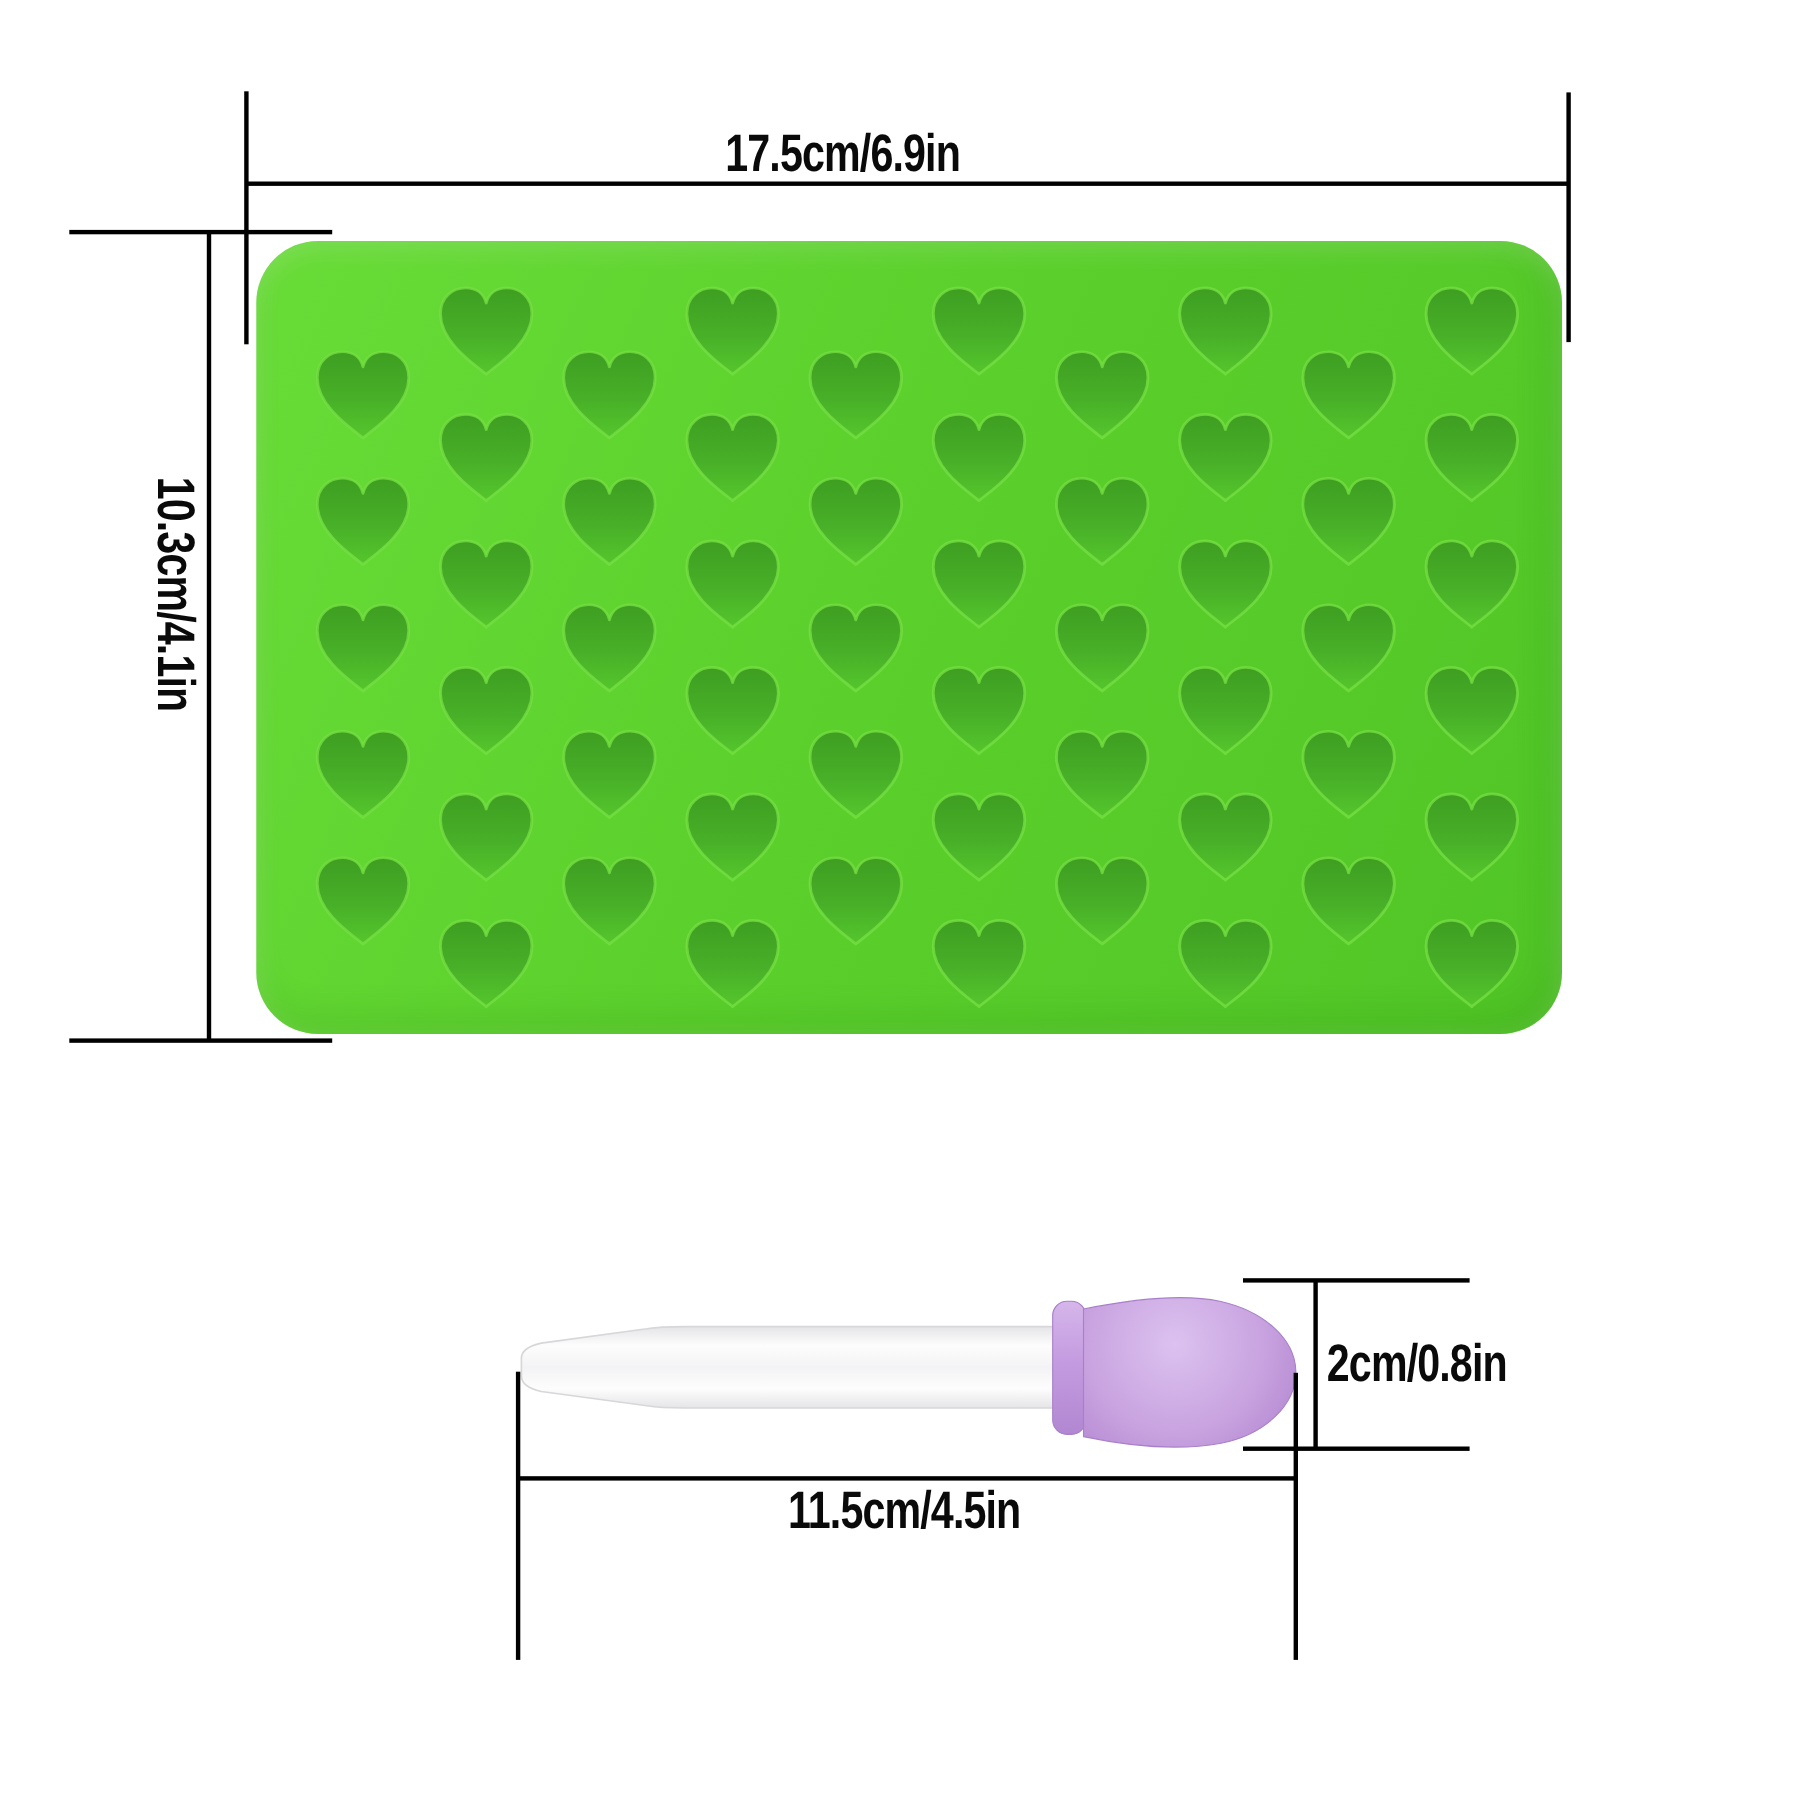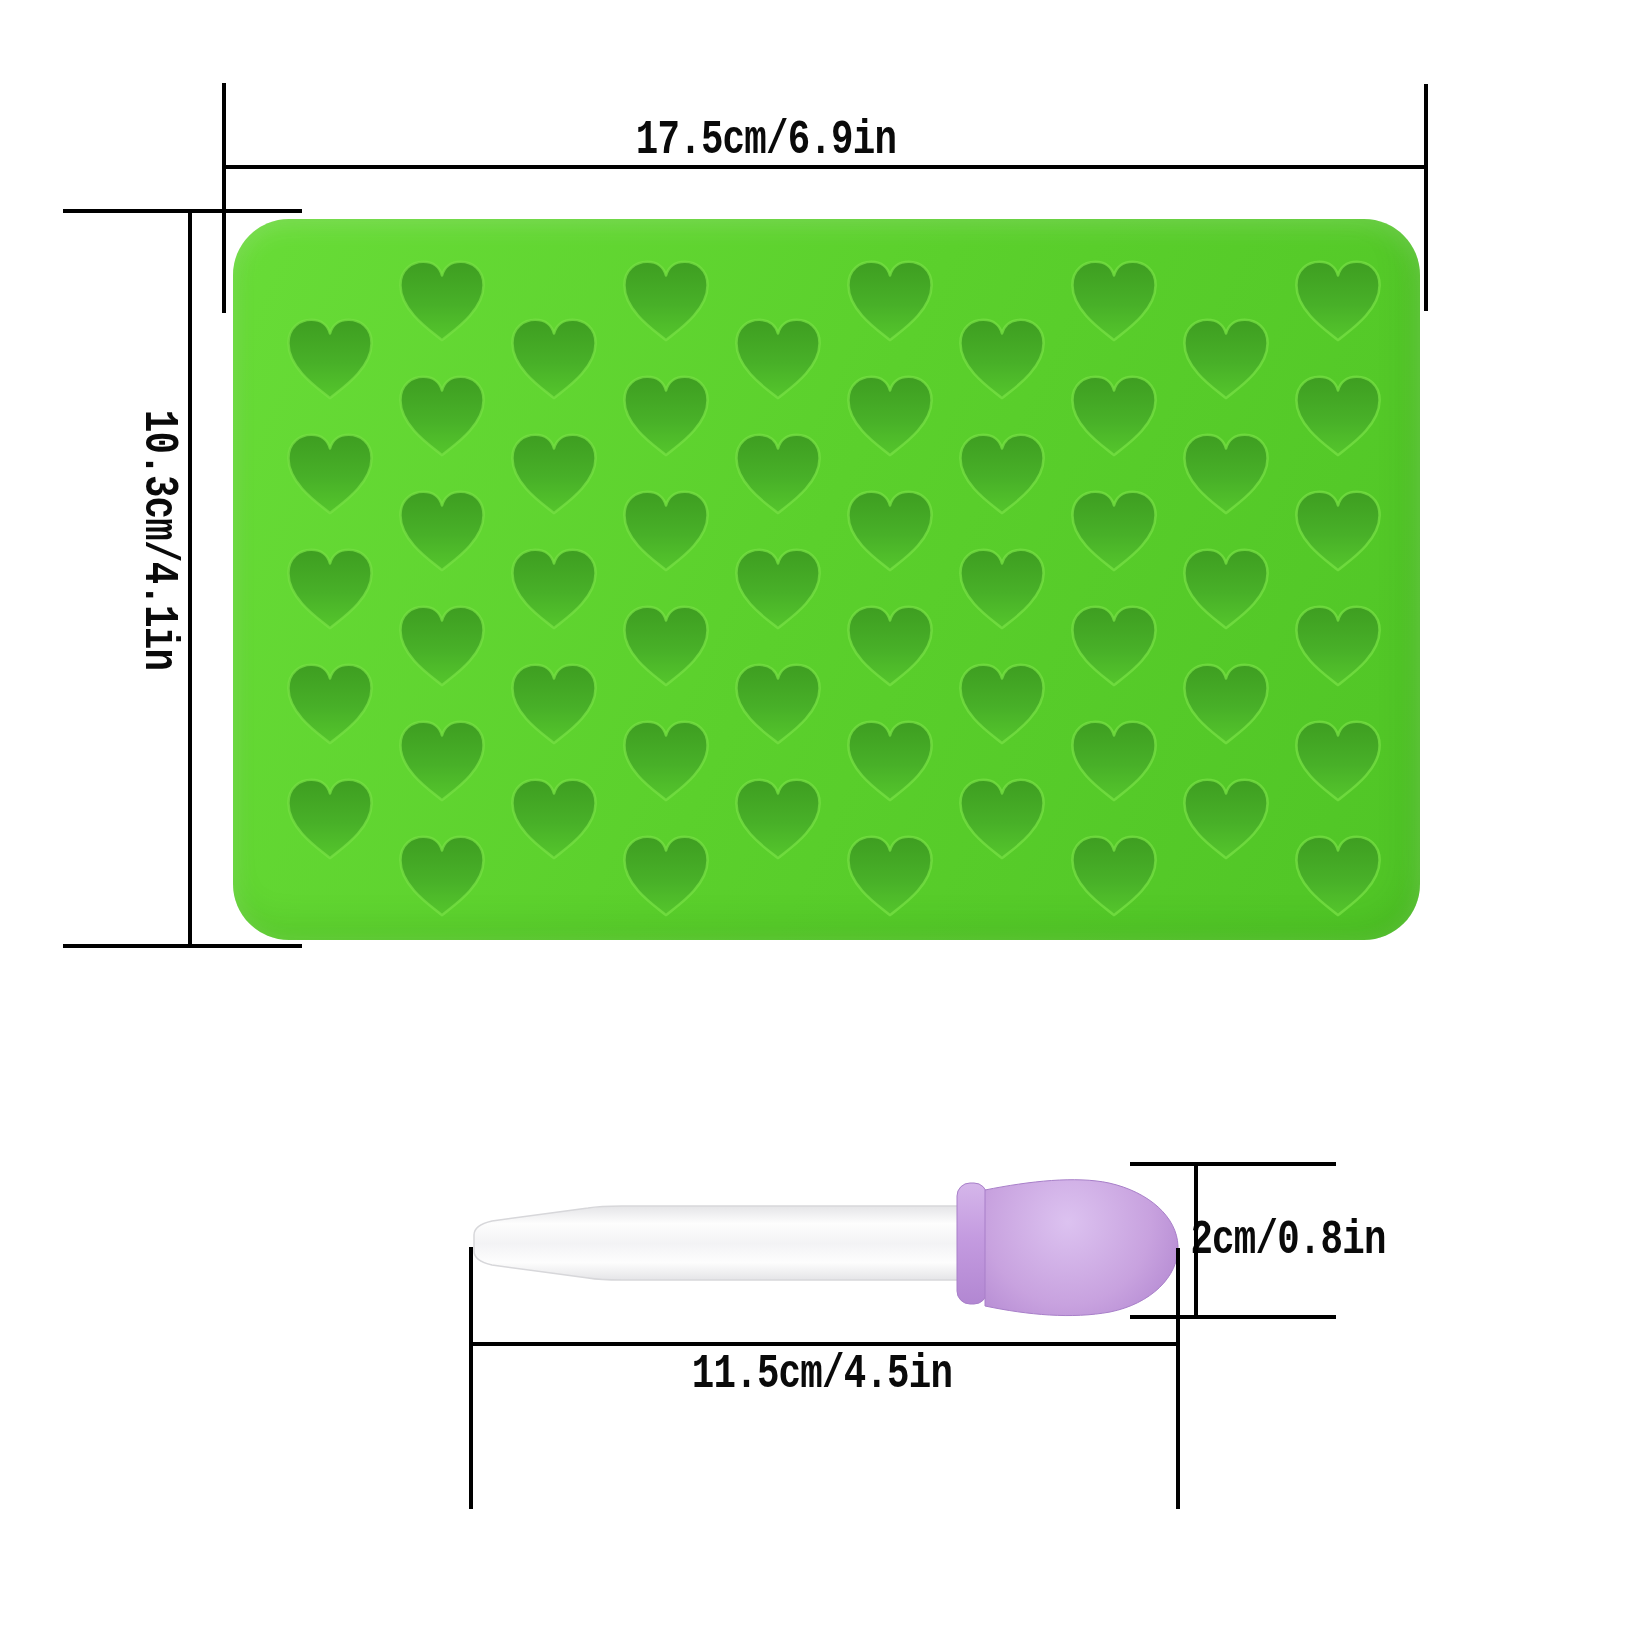--- a/index.html
+++ b/index.html
@@ -1,21 +1,21 @@
 <!DOCTYPE html>
 <html style="--page-bg: #ffffff; --mold-light: #68dc37; --mold-surface: #5bd02c; --mold-dark: #50c526;"><head>
 <meta charset="utf-8">
 <style>
   html,body{margin:0;padding:0;background:#fff;}
   #stage{
     position:relative;
     width:1650px;height:1650px;
     background:var(--page-bg,#ffffff);
     overflow:hidden;
-    font-family:Liberation Mono, monospace;
+    font-family:Liberation Sans, sans-serif;
     border-radius:14px;
   }
   .dim-line{position:absolute;background:#000;}
   .dim-label{
     position:absolute;
     font-size:48px;
     font-weight:700;
     letter-spacing:-1px;
     color:#0a0a0a;
     white-space:nowrap;

